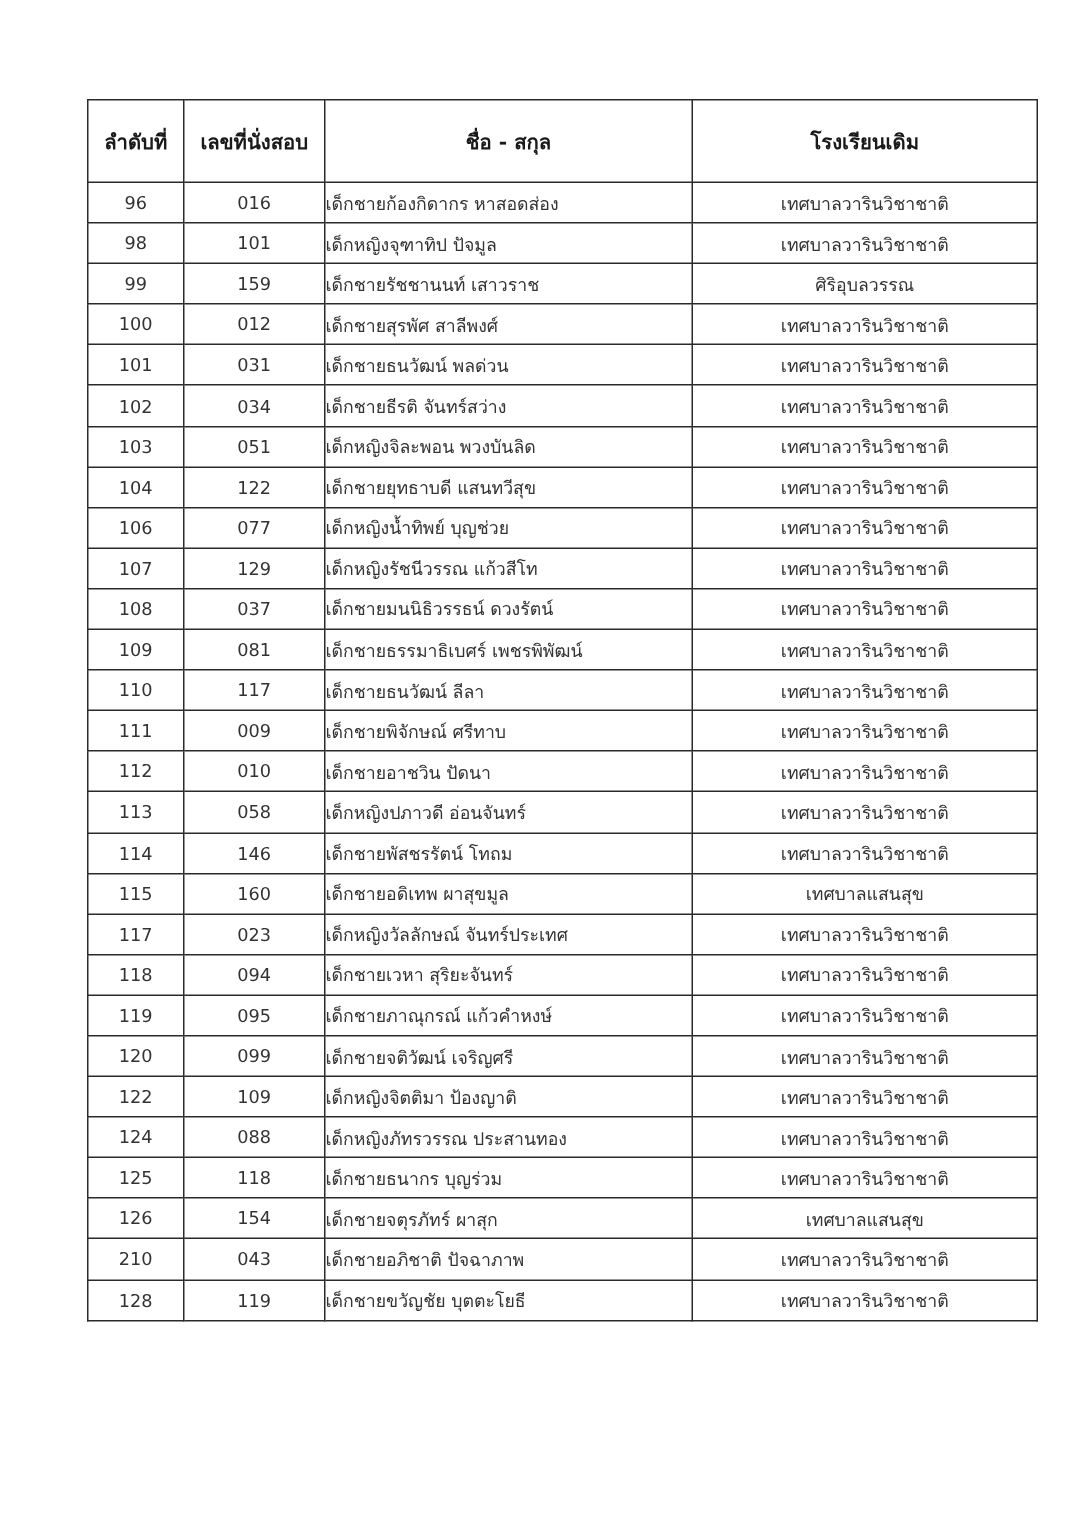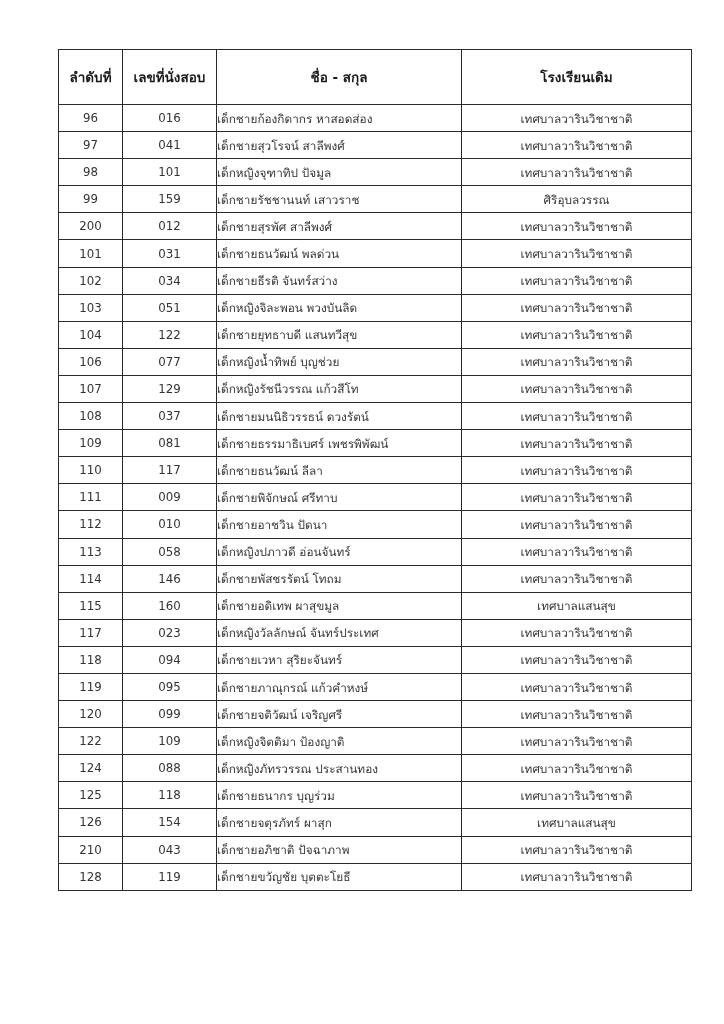--- a/index.html
+++ b/index.html
@@ -1,19 +1,19 @@
 <!DOCTYPE html>
 <html><head>
 <meta charset="utf-8">
 <style>
   html, body { margin: 0; padding: 0; background: #ffffff; }
   body { width: 724px; height: 1024px; position: relative; overflow: hidden;
          font-family: "DejaVu Sans", "Liberation Sans", sans-serif; color: #222; }
   table.roster {
-    position: absolute; left: 58px; top: 49px;
+    position: absolute; left: 58px; top: 66px;
     width: 633px;
     border-collapse: collapse;
     table-layout: fixed;
   }
   table.roster th, table.roster td {
     border: 1.3px solid #2a2a2a;
     padding: 0;
     overflow: hidden;
     white-space: nowrap;
   }
@@ -55,39 +55,33 @@
     </tr>
   </thead>
   <tbody id="roster-body">
       <tr>
         <td class="c-no">96</td>
         <td class="c-seat">016</td>
         <td class="c-name">เด็กชายก้องกิดากร  หาสอดส่อง</td>
         <td class="c-school">เทศบาลวารินวิชาชาติ</td>
       </tr>
       <tr>
-        <td class="c-no">97</td>
-        <td class="c-seat">041</td>
-        <td class="c-name">เด็กชายสุวโรจน์  สาลีพงศ์</td>
-        <td class="c-school">เทศบาลวารินวิชาชาติ</td>
-      </tr>
-      <tr>
         <td class="c-no">98</td>
         <td class="c-seat">101</td>
         <td class="c-name">เด็กหญิงจุฑาทิป  ปัจมูล</td>
         <td class="c-school">เทศบาลวารินวิชาชาติ</td>
       </tr>
       <tr>
         <td class="c-no">99</td>
         <td class="c-seat">159</td>
         <td class="c-name">เด็กชายรัชชานนท์  เสาวราช</td>
         <td class="c-school">ศิริอุบลวรรณ</td>
       </tr>
       <tr>
-        <td class="c-no">200</td>
+        <td class="c-no">100</td>
         <td class="c-seat">012</td>
         <td class="c-name">เด็กชายสุรพัศ  สาลีพงศ์</td>
         <td class="c-school">เทศบาลวารินวิชาชาติ</td>
       </tr>
       <tr>
         <td class="c-no">101</td>
         <td class="c-seat">031</td>
         <td class="c-name">เด็กชายธนวัฒน์  พลด่วน</td>
         <td class="c-school">เทศบาลวารินวิชาชาติ</td>
       </tr>

